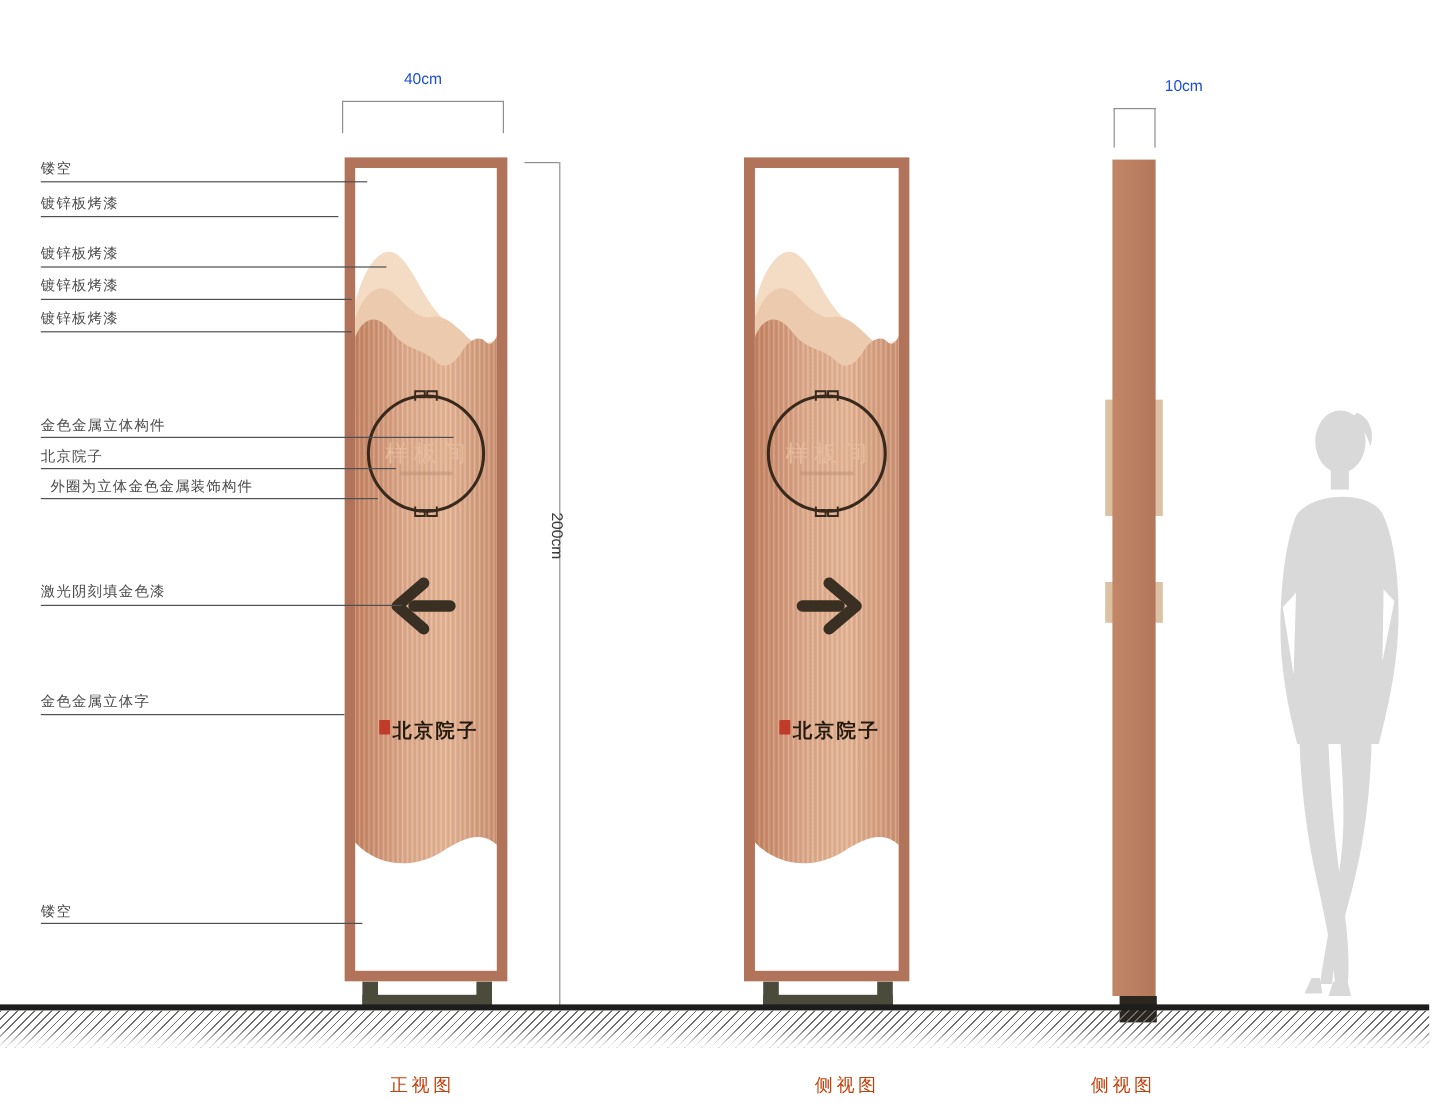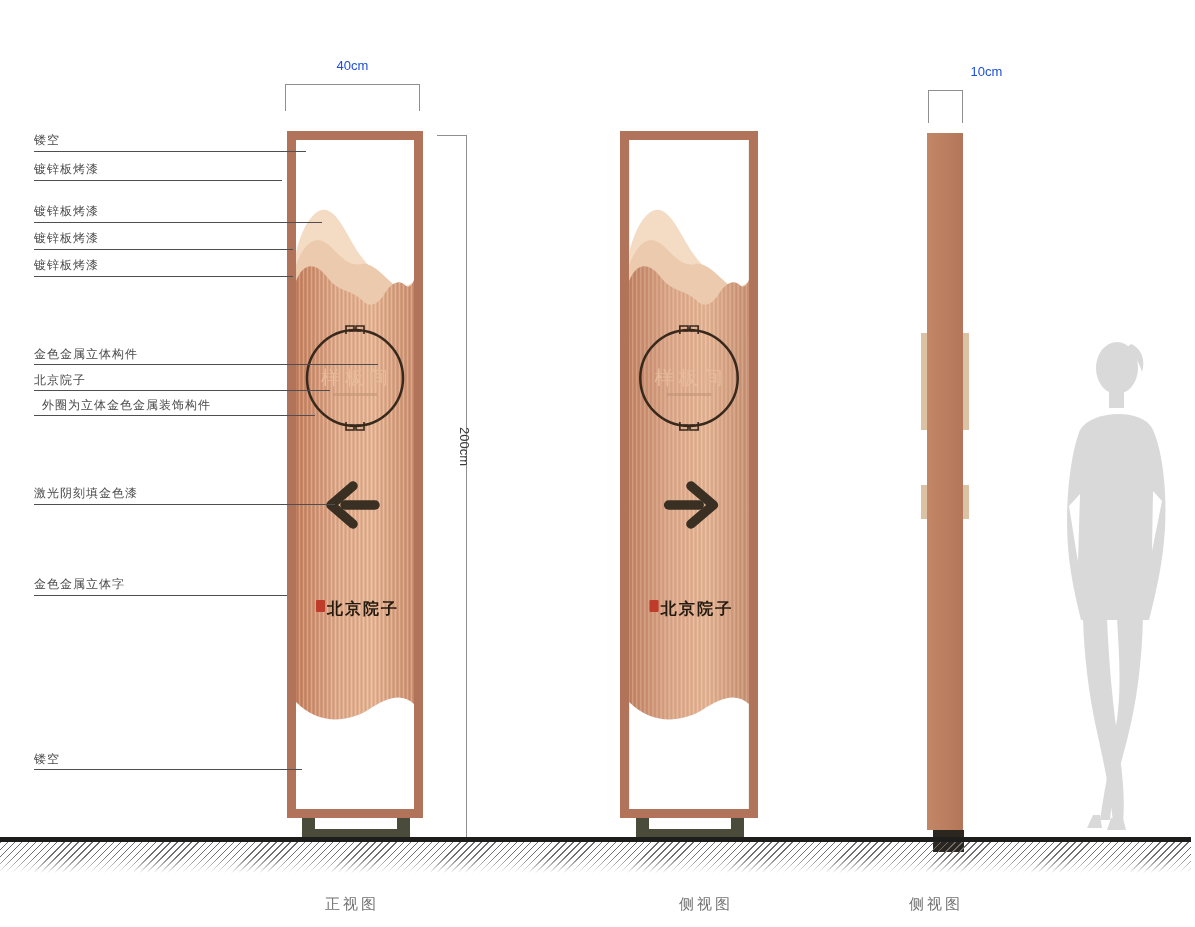--- a/index.html
+++ b/index.html
@@ -10,21 +10,21 @@
   .ann-text{position:absolute;font-size:12px;color:#4a4a4a;white-space:nowrap;letter-spacing:1px}
   .ann-line{position:absolute;height:1px;background:#4f4f4f;z-index:6}
 
   .dim-text{position:absolute;font-size:13px;color:#1d4ed8;text-align:center}
   .dim-bracket{position:absolute;border-top:1px solid #8f8f8f;border-left:1px solid #8f8f8f;border-right:1px solid #8f8f8f}
   .dim-vline{position:absolute;width:1px;background:#8f8f8f}
   .dim-tick{position:absolute;height:1px;background:#8f8f8f}
   .dim-text-vert{position:absolute;font-size:13px;color:#3c3c3c;transform:rotate(90deg);
     transform-origin:left top;white-space:nowrap}
 
-  .caption{position:absolute;font-size:15px;color:#737373;text-align:center;letter-spacing:3px;width:100px}
+  .caption{position:absolute;font-size:15px;color:#c2410c;text-align:center;letter-spacing:3px;width:100px}
 
   .pillar-svg{position:absolute;z-index:2}
   .pillar-svg text{font-family:"Liberation Sans","DejaVu Sans",sans-serif}
 
   .pillar-base{position:absolute;width:108px;height:20px;z-index:1;
     border-left:13px solid #4b4b3b;border-right:13px solid #4b4b3b;border-bottom:9px solid #4b4b3b}
 
   .bar3{position:absolute;left:927px;top:133px;width:36px;height:697px;z-index:2;
     background:linear-gradient(90deg,#c28767,#b3765a)}
   .tab3{position:absolute;left:921px;width:48px;background:#dcc2a4;z-index:1}

